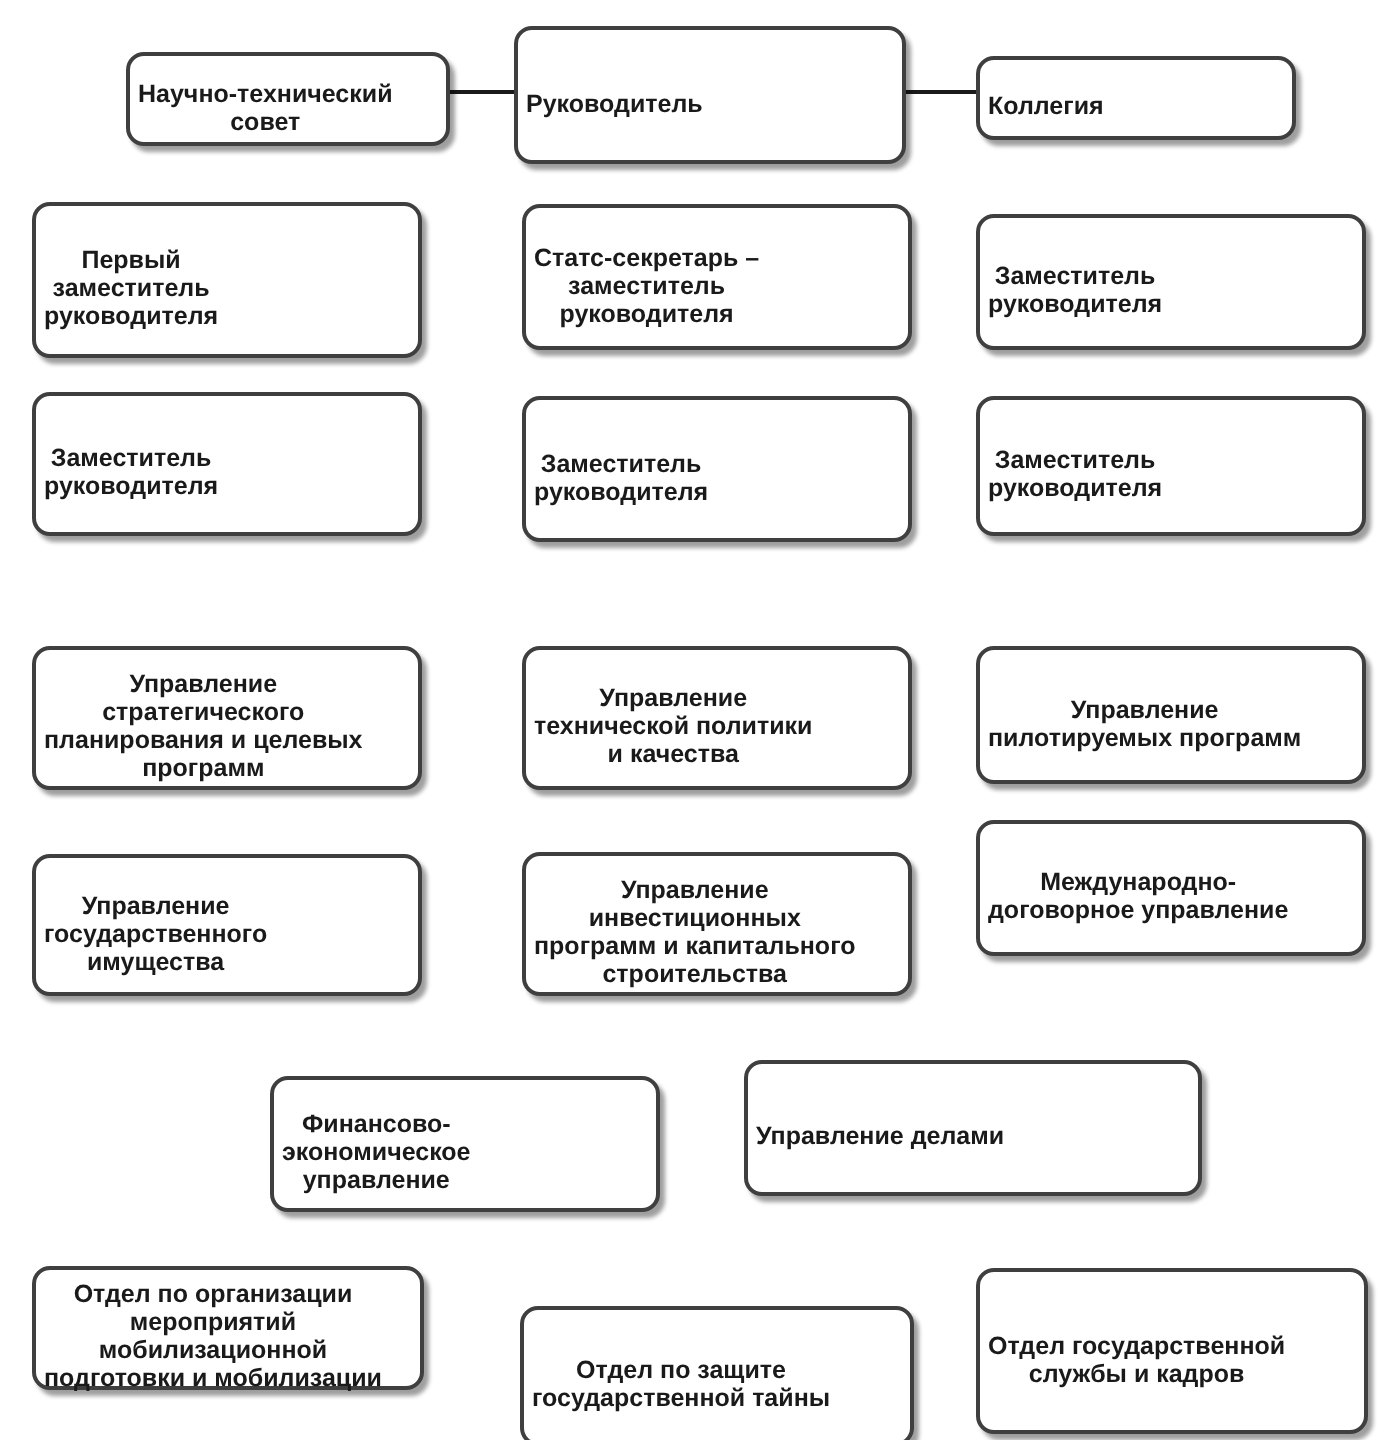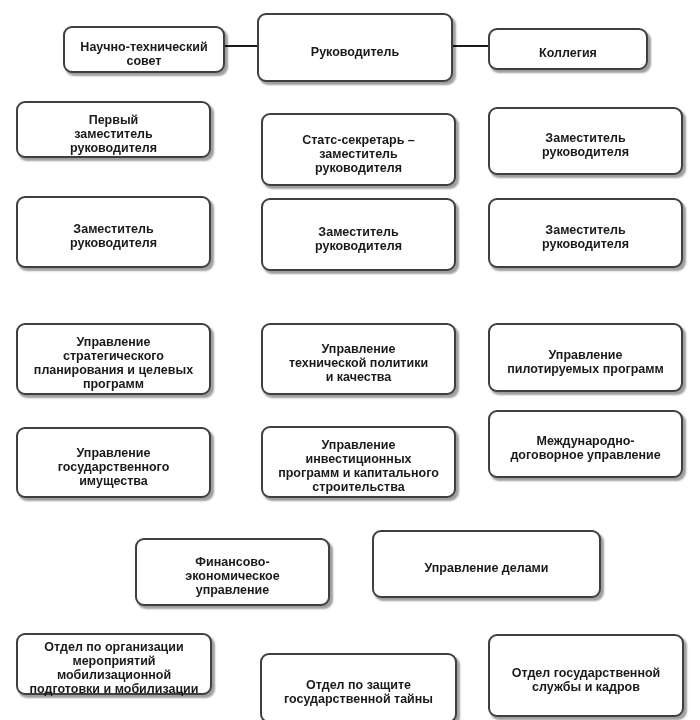--- a/index.html
+++ b/index.html
@@ -17,21 +17,20 @@
   }
   .node {
     position: absolute;
     box-sizing: border-box;
     background: #ffffff;
     border: 2px solid #3f3f3f;
     border-radius: 9px;
     box-shadow: 2.5px 3px 2px rgba(0,0,0,0.38);
     display: flex;
     align-items: center;
-    justify-content: center;
     text-align: center;
     padding: 18px 4px 10px 4px;
   }
   .node span {
     white-space: pre-line;
     font-size: 12.5px;
     line-height: 14px;
     font-weight: bold;
     color: #1a1a1a;
   }
@@ -39,22 +38,22 @@
     position: absolute;
     height: 2px;
     background: #1a1a1a;
     top: 45px;
   }
   
   #n0  { left: 63px;  top: 26px;  width: 162px; height: 47px; }
   #n1  { left: 257px; top: 13px;  width: 196px; height: 69px; }
   #n2  { left: 488px; top: 28px;  width: 160px; height: 42px; }
   
-  #n3  { left: 16px;  top: 101px; width: 195px; height: 57px; }
-  #n4  { left: 261px; top: 113px; width: 195px; height: 73px; }
+  #n3  { left: 16px;  top: 101px; width: 195px; height: 78px; }
+  #n4  { left: 261px; top: 102px; width: 195px; height: 73px; }
   #n5  { left: 488px; top: 107px; width: 195px; height: 68px; }
   
   #n6  { left: 16px;  top: 196px; width: 195px; height: 72px; }
   #n7  { left: 261px; top: 198px; width: 195px; height: 73px; }
   #n8  { left: 488px; top: 198px; width: 195px; height: 70px; }
   
   #n9  { left: 16px;  top: 323px; width: 195px; height: 72px; }
   #n10 { left: 261px; top: 323px; width: 195px; height: 72px; }
   #n11 { left: 488px; top: 323px; width: 195px; height: 69px; }
   

